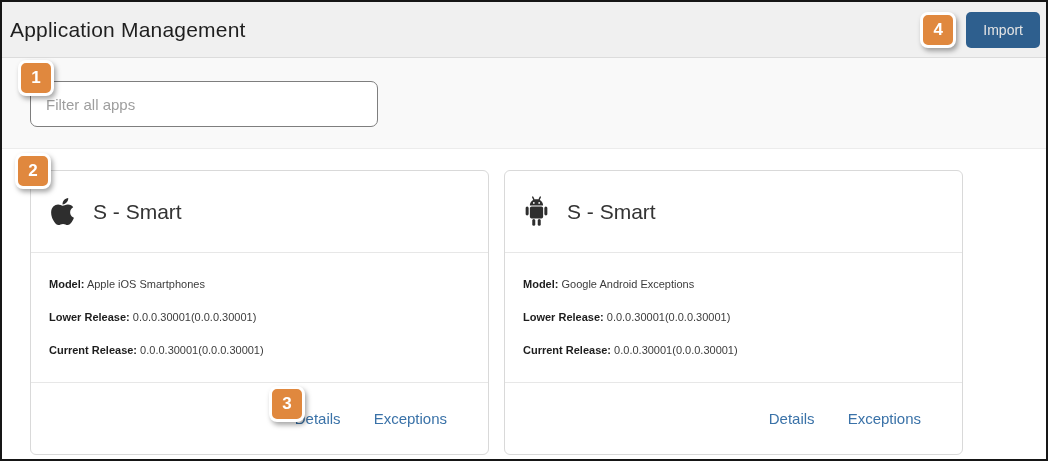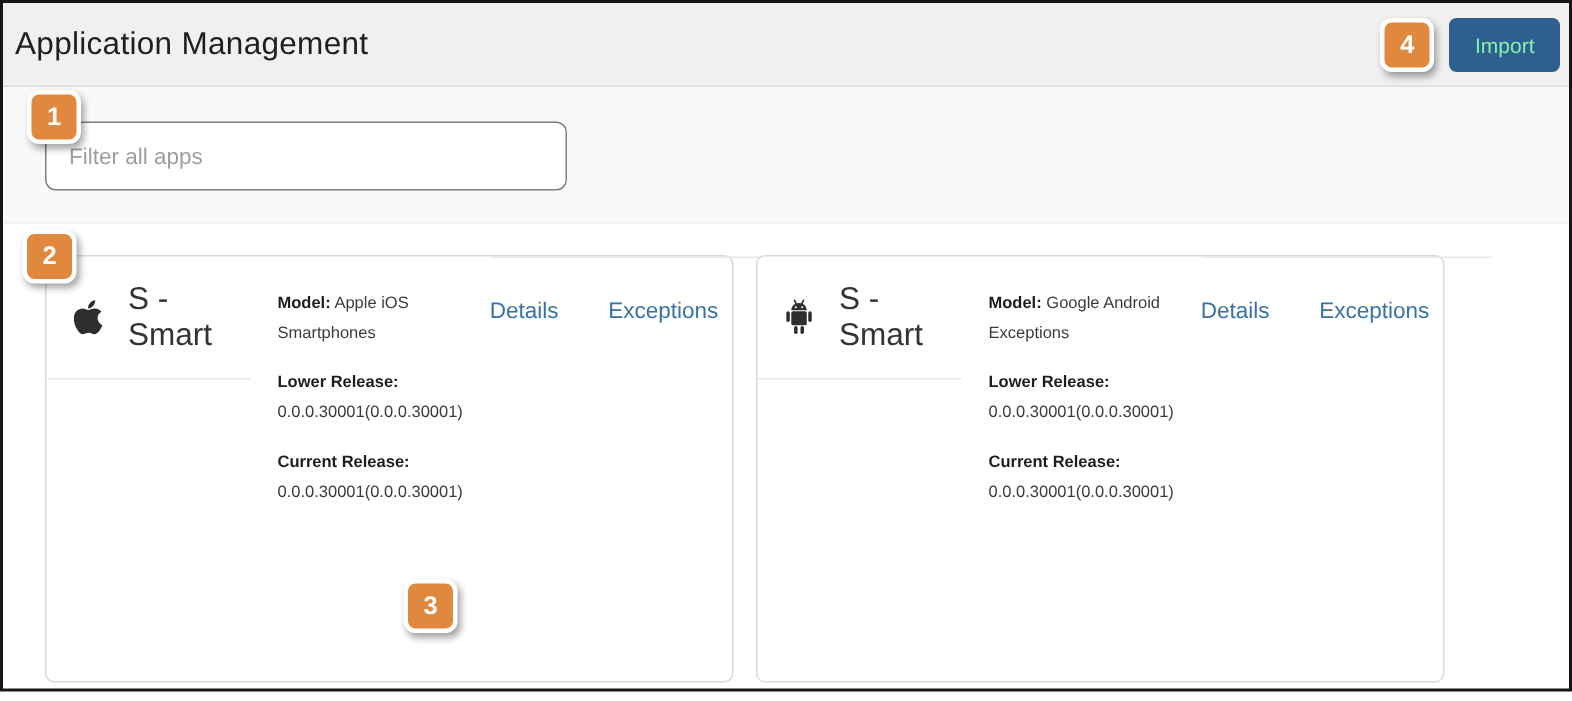--- a/index.html
+++ b/index.html
@@ -8,21 +8,21 @@
   .page { position:relative; width:1048px; height:467px; background:#ffffff; }
   .screen { position:absolute; left:0; top:0; width:1048px; height:461px;
             border:2px solid #161616; background:#ffffff; overflow:hidden; }
 
   
   .topbar { height:56px; background:#f0f0f0; border-bottom:1px solid #dcdcdc;
             display:flex; align-items:center; justify-content:space-between;
             padding:0 6px 0 8px; }
   .page-title { font-size:21px; font-weight:400; color:#1f1f1f; letter-spacing:.2px; }
   .topbar-right { display:flex; align-items:center; gap:10px; }
-  .import-btn { background:#2e5f8e; color:#86efac; border:none; border-radius:5px;
+  .import-btn { background:#2e5f8e; color:#e5e5e5; border:none; border-radius:5px;
                 padding:10px 17px; font-size:14px; font-family:inherit; cursor:pointer; }
 
   
   .callout { width:36px; height:36px; background:#e0883e; border:3px solid #ffffff;
              border-radius:8px; box-shadow:2px 3px 5px rgba(0,0,0,.35);
              color:#ffffff; font-weight:bold; font-size:17px;
              display:flex; align-items:center; justify-content:center; z-index:5; }
   .callout.abs { position:absolute; }
   #callout-1 { left:16px; top:58px; }
   #callout-2 { left:13px; top:151px; }
@@ -32,21 +32,21 @@
   .filter-section { height:91px; background:#f9f9f9; border-bottom:1px solid #ececec;
                     position:relative; }
   .filter-input { position:absolute; left:28px; top:23px; width:348px; height:46px;
                   border:1px solid #7e7e7e; border-radius:7px; background:#fff;
                   padding:0 15px; font-size:15px; color:#333; font-family:inherit; }
   .filter-input::placeholder { color:#9e9e9e; opacity:1; }
 
   
   .cards-section { background:#ffffff; padding:21px 0 0 28px; display:flex; gap:15px; }
   .card { width:459px; height:285px; background:#fff; border:1px solid #d9d9d9;
-          border-radius:6px; display:flex; flex-direction:row; }
+          border-radius:6px; display:flex; flex-direction:column; }
   .card-header { height:82px; flex:0 0 82px; display:flex; align-items:center;
                  padding:0 18px; gap:17px; border-bottom:1px solid #e7e7e7; }
   .platform-icon { width:27px; height:31px; display:inline-flex; align-items:center;
                    justify-content:center; }
   .platform-icon svg { width:100%; height:100%; fill:#2e2e2e; }
   .card-title { font-size:21px; color:#333333; }
   .card-body { flex:1; padding:21px 18px 0; }
   .field { margin:0 0 13px; font-size:11px; color:#3c3c3c; line-height:20px; }
   .field b { color:#1d1d1d; font-weight:700; }
   .card-footer { border-top:1px solid #e7e7e7; height:72px; flex:0 0 72px;

